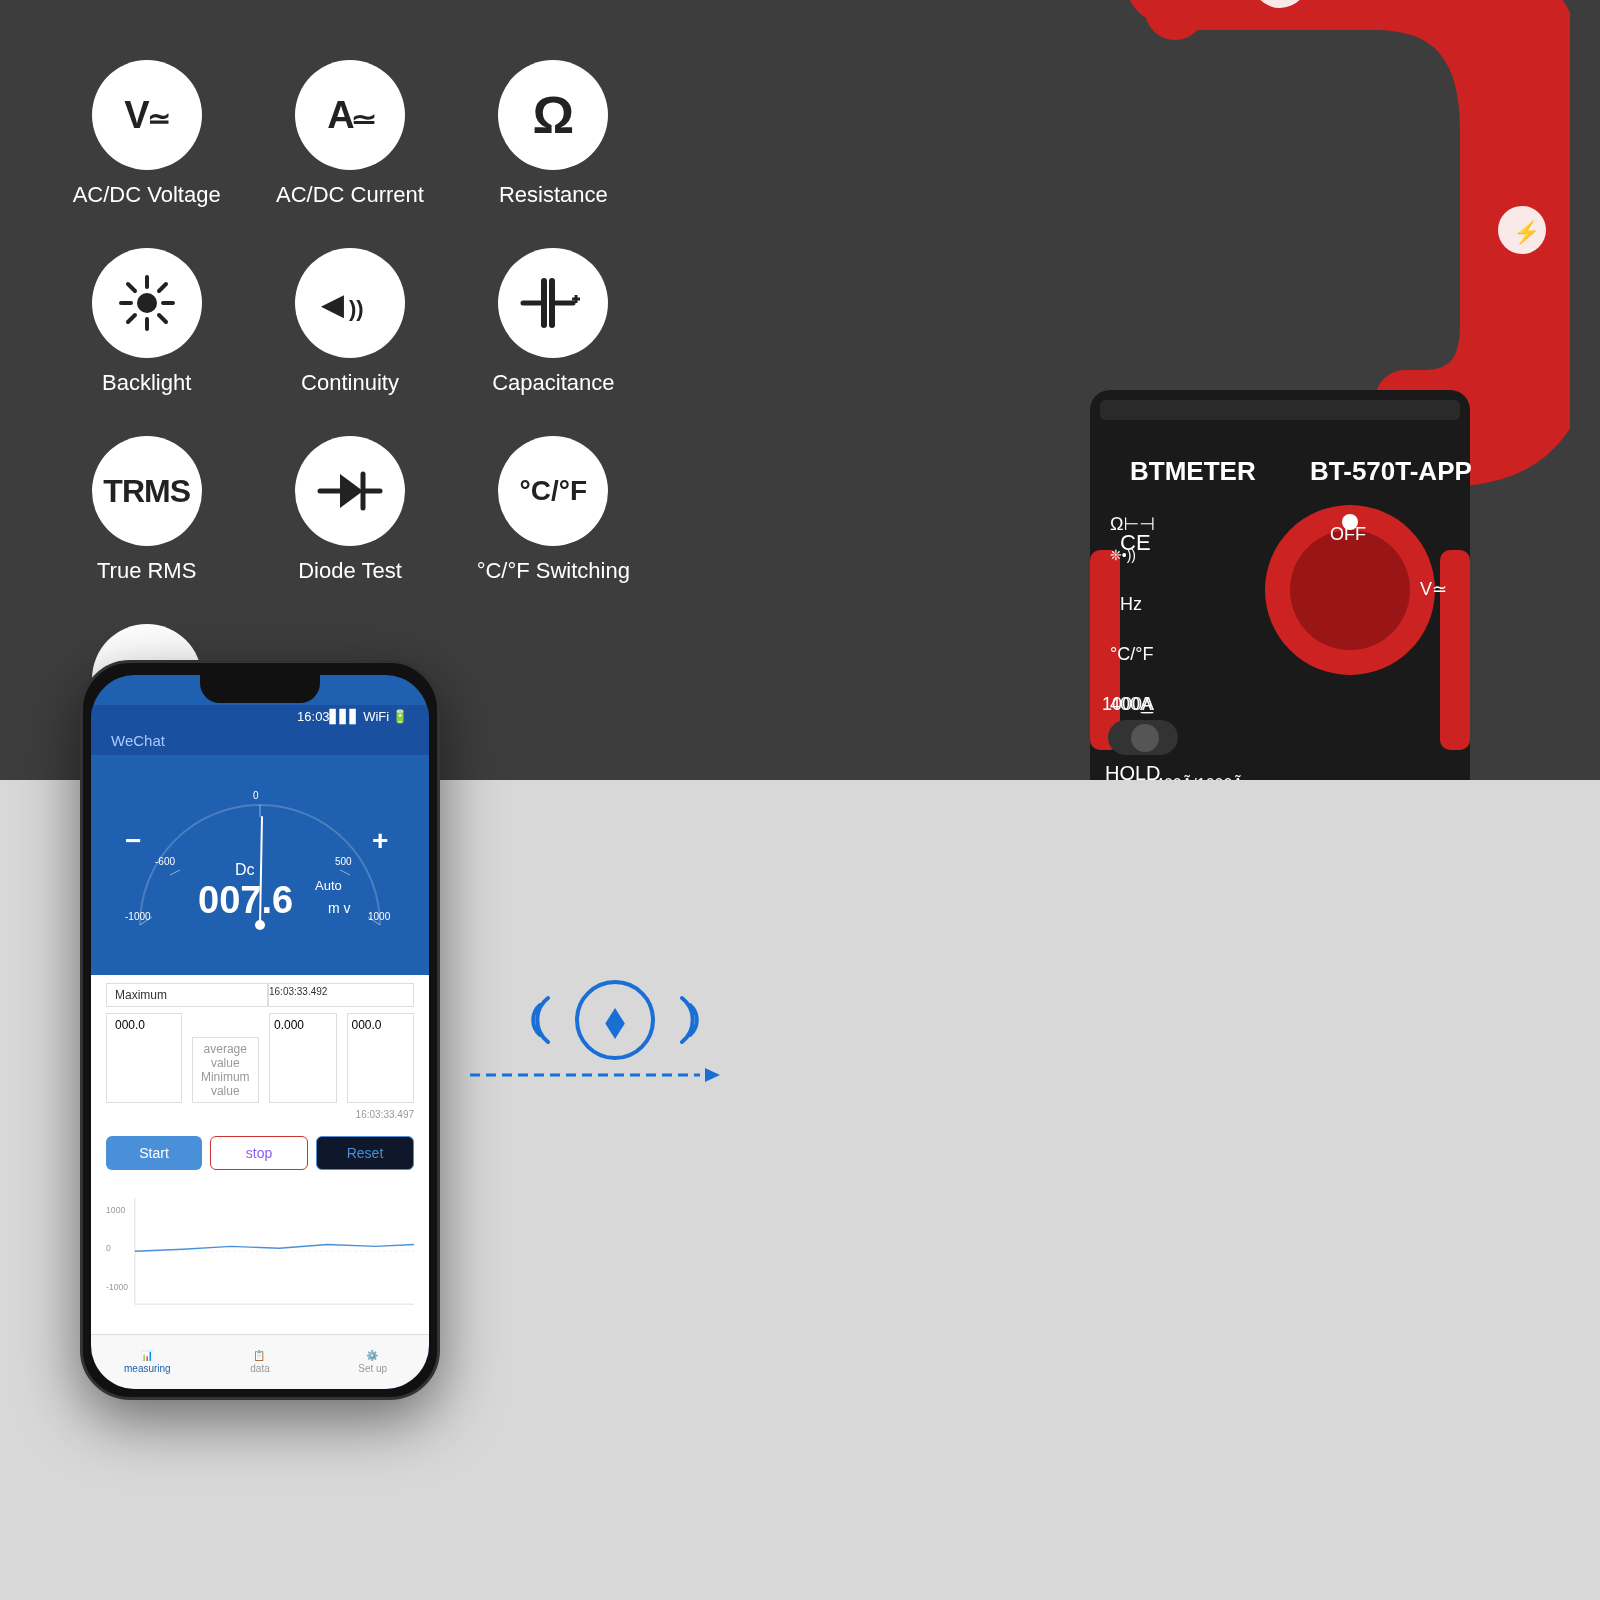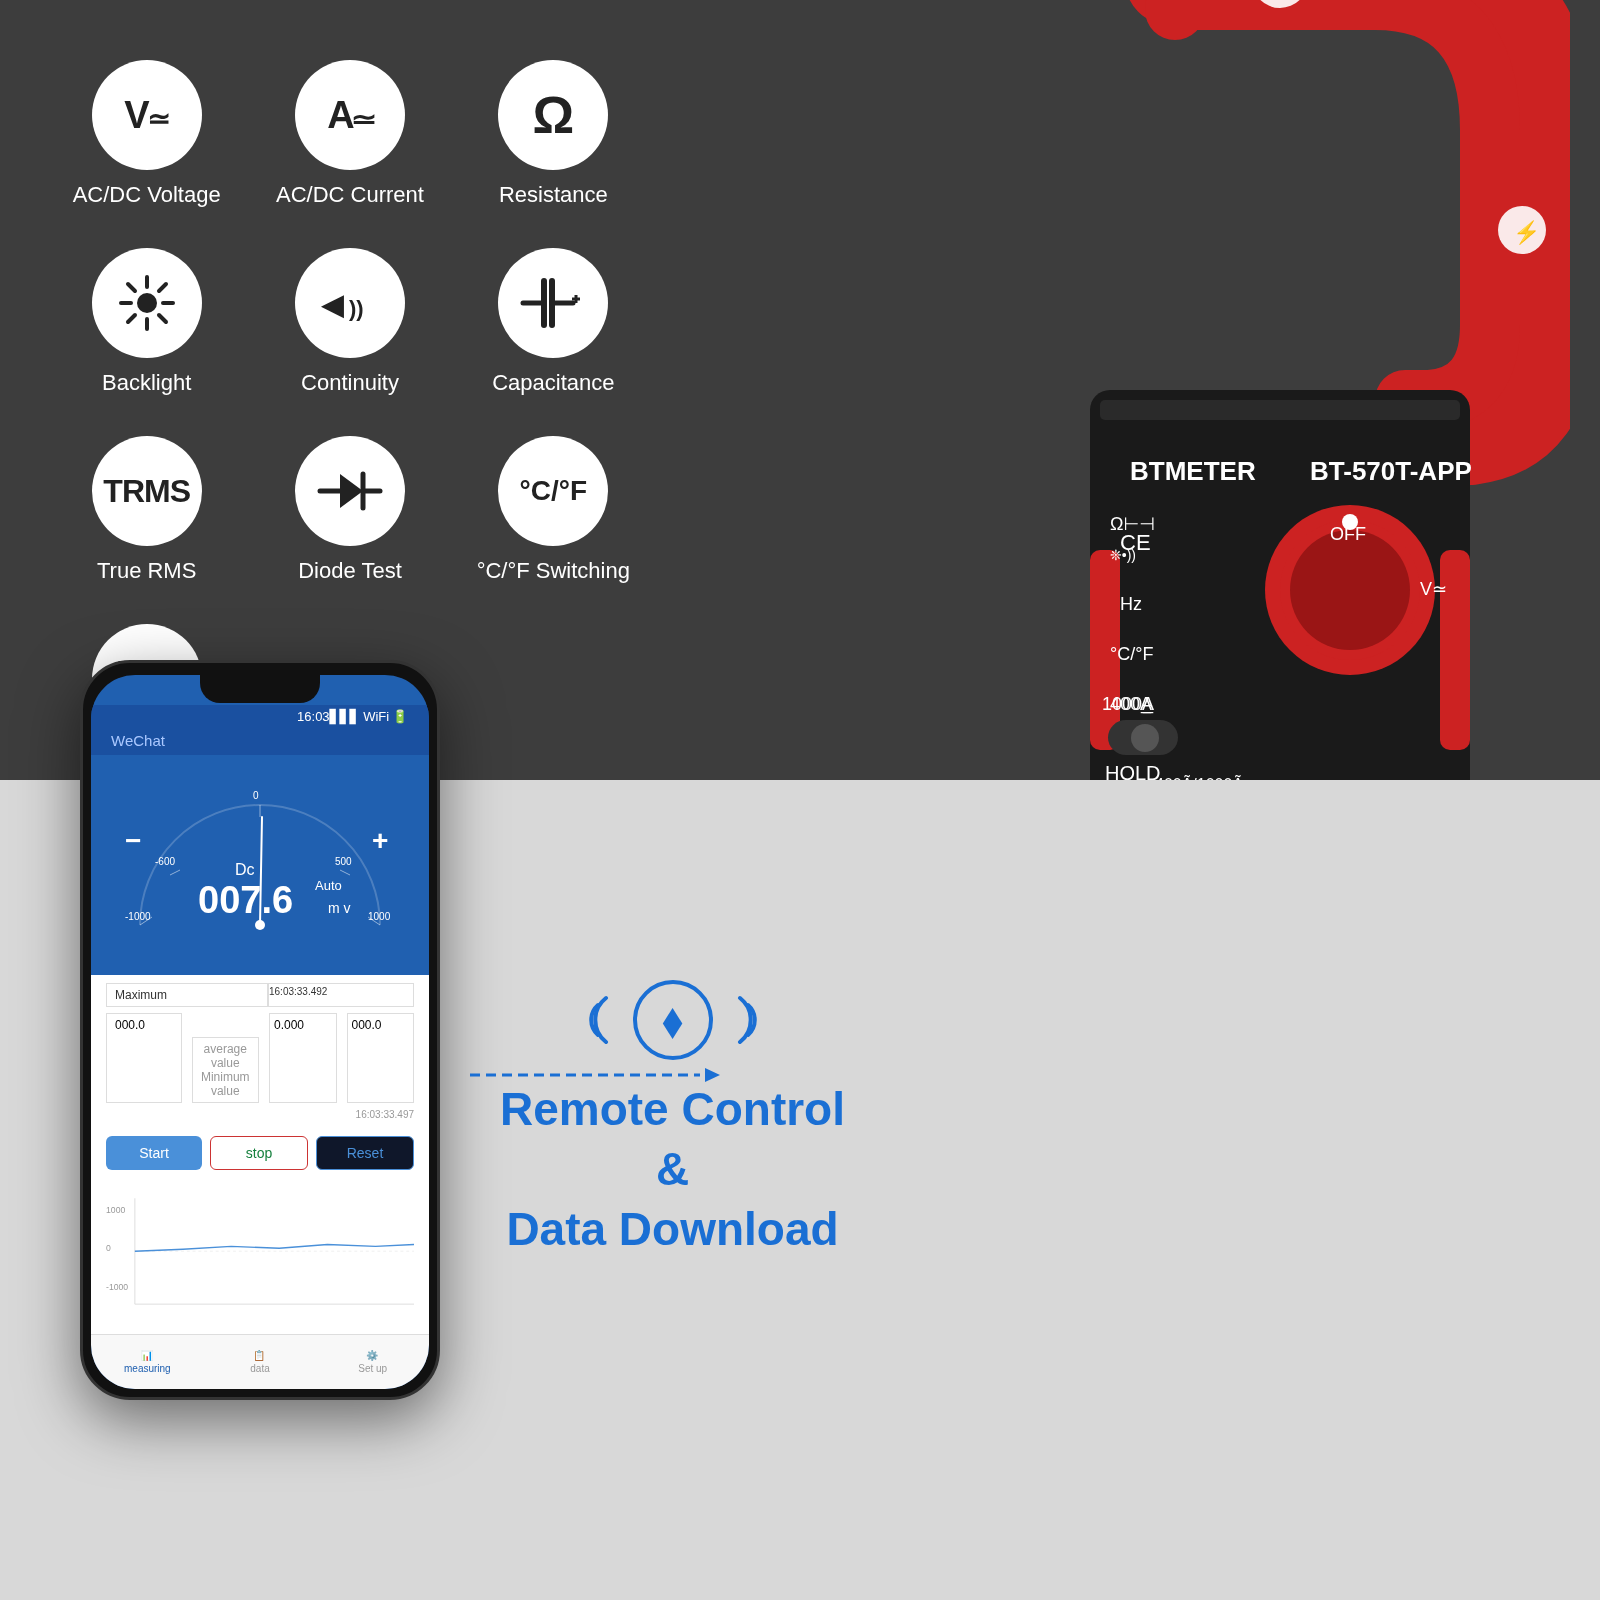--- a/index.html
+++ b/index.html
@@ -413,21 +413,21 @@
                   <span>000.0</span>
                 </div>
               </div>
               <div style="font-size:10px; color:#999; text-align:right;">
                 <span>16:03:33.497</span>
               </div>
             </div>
 
             <div style="display:flex; gap:8px; padding:8px 15px; background:white;">
               <button style="flex:1; background:#4a90d9; color:white; border:none; padding:8px; border-radius:6px; font-size:14px;">Start</button>
-              <button style="flex:1; background:white; color:#15803d; border:1px solid #cc3333; padding:8px; border-radius:6px; font-size:14px;">stop</button>
+              <button style="flex:1; background:white; color:#8b5cf6; border:1px solid #cc3333; padding:8px; border-radius:6px; font-size:14px;">stop</button>
               <button style="flex:1; background:#0f172a; color:#4a90d9; border:1px solid #4a90d9; padding:8px; border-radius:6px; font-size:14px;">Reset</button>
             </div>
 
             <div style="background:white; flex:1; padding:8px 15px; overflow:hidden;">
               <svg width="100%" height="100%" viewBox="0 0 320 120">
                 <line x1="30" y1="0" x2="30" y2="110" stroke="#ddd" stroke-width="1"></line>
                 <line x1="30" y1="110" x2="320" y2="110" stroke="#ddd" stroke-width="1"></line>
                 <text x="0" y="15" font-size="9" fill="#999">1000</text>
                 <text x="0" y="55" font-size="9" fill="#999">0</text>
                 <text x="0" y="95" font-size="9" fill="#999">-1000</text>
@@ -467,25 +467,20 @@
 
         <div style="width:80px; height:80px; border-radius:50%; border:4px solid #1a6fd4; display:flex; align-items:center; justify-content:center;">
           <span style="font-size:48px; color:#1a6fd4;">⬧</span>
         </div>
 
         <svg width="60" height="60" viewBox="0 0 60 60">
           <path d="M 20 15 A 20 20 0 0 1 20 45" fill="none" stroke="#1a6fd4" stroke-width="4" stroke-linecap="round"></path>
           <path d="M 12 8 A 28 28 0 0 1 12 52" fill="none" stroke="#1a6fd4" stroke-width="4" stroke-linecap="round"></path>
         </svg>
       </div>
-      <div style="font-size:46px; font-weight:bold; color:#1a6fd4; line-height:1.3;">
-        <span>Remote Control</span><br>
-        <span>&amp;</span><br>
-        <span>Data Download</span>
-      </div>
     </div>
 
     <svg style="position:absolute; left:460px; top:280px; width:260px; height:30px;" viewBox="0 0 260 30">
       <line x1="10" y1="15" x2="240" y2="15" stroke="#1a6fd4" stroke-width="3" stroke-dasharray="10,6"></line>
       <polygon points="245,8 260,15 245,22" fill="#1a6fd4"></polygon>
     </svg>
 
   </div>
 
 </div>

